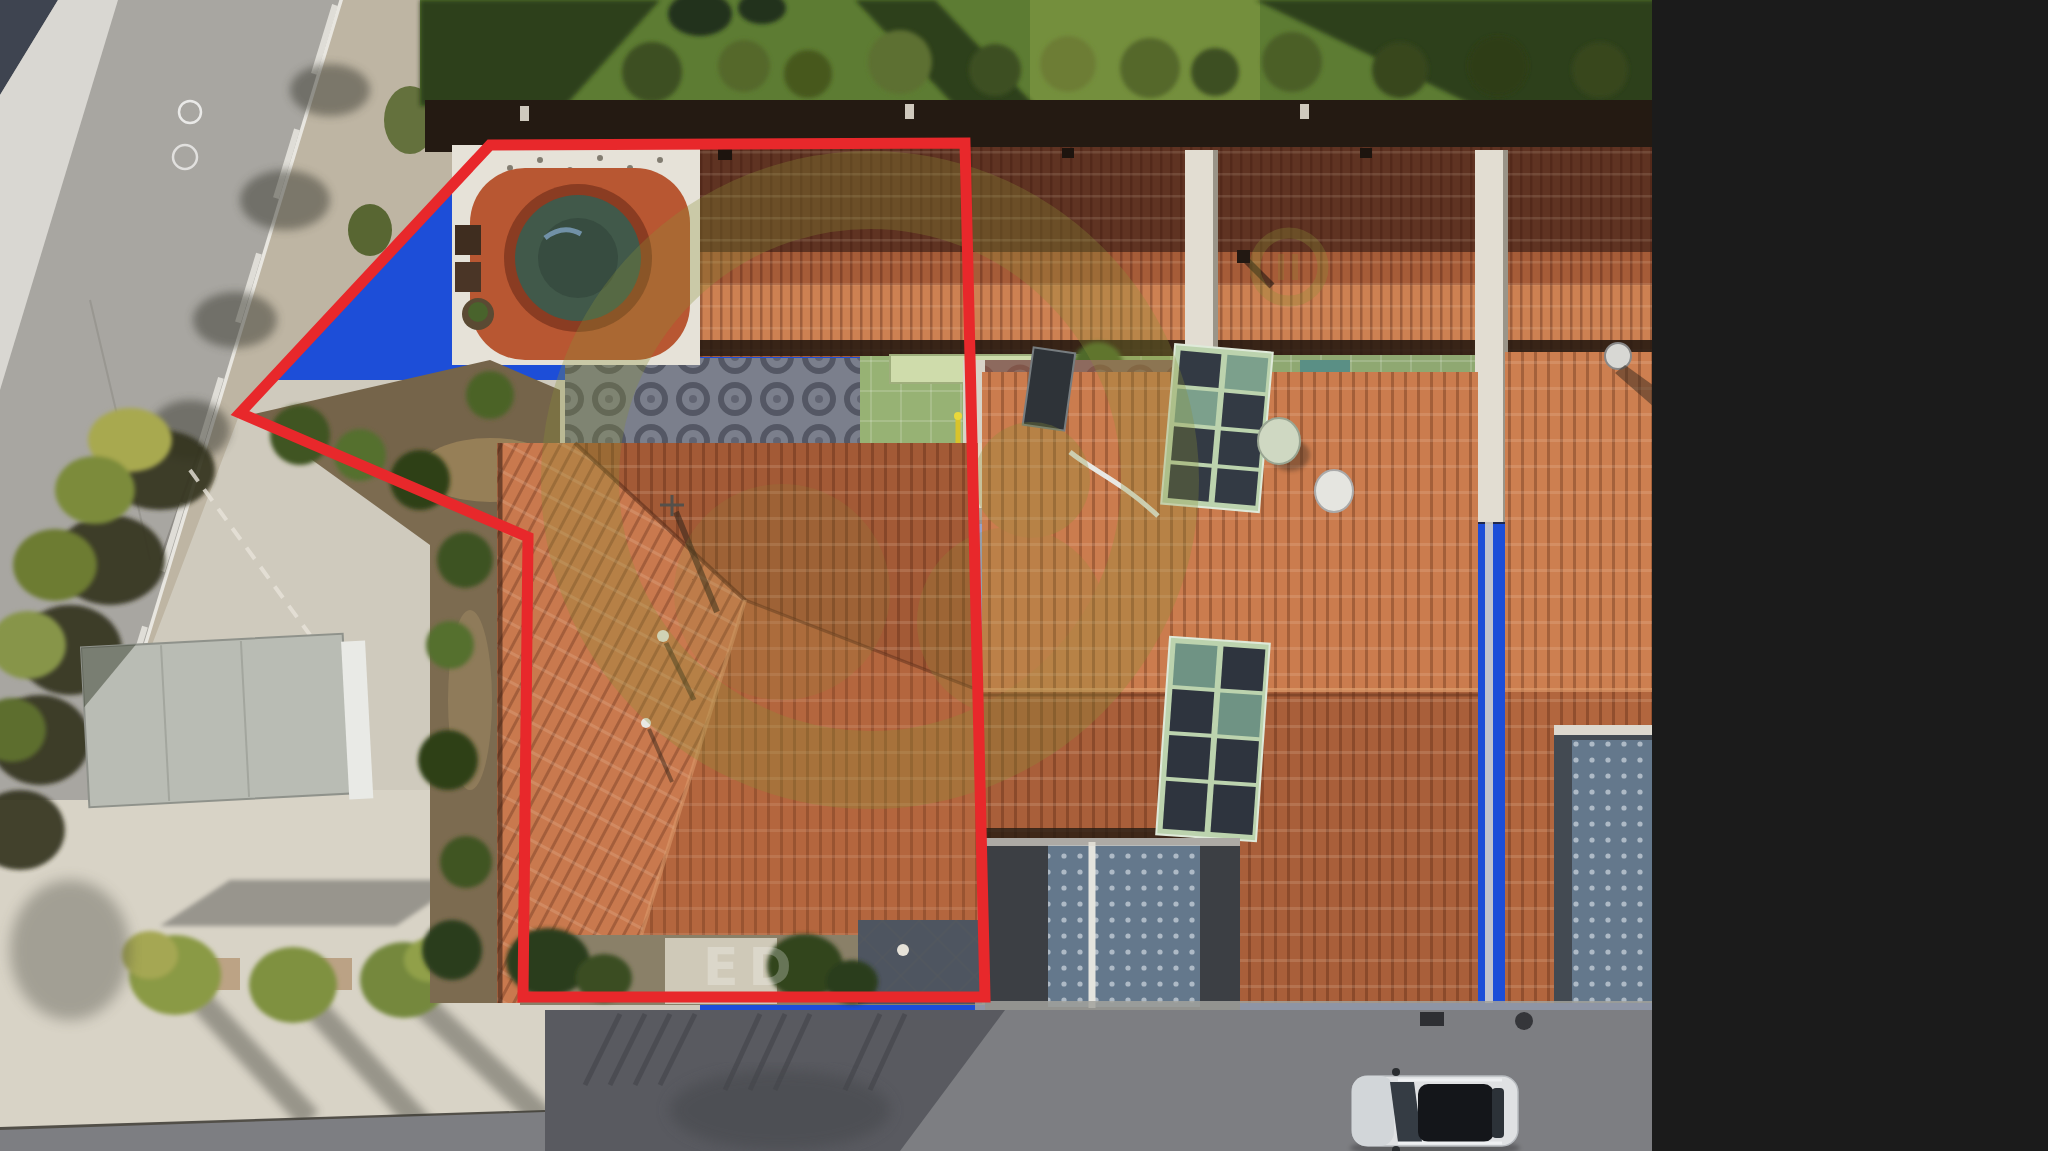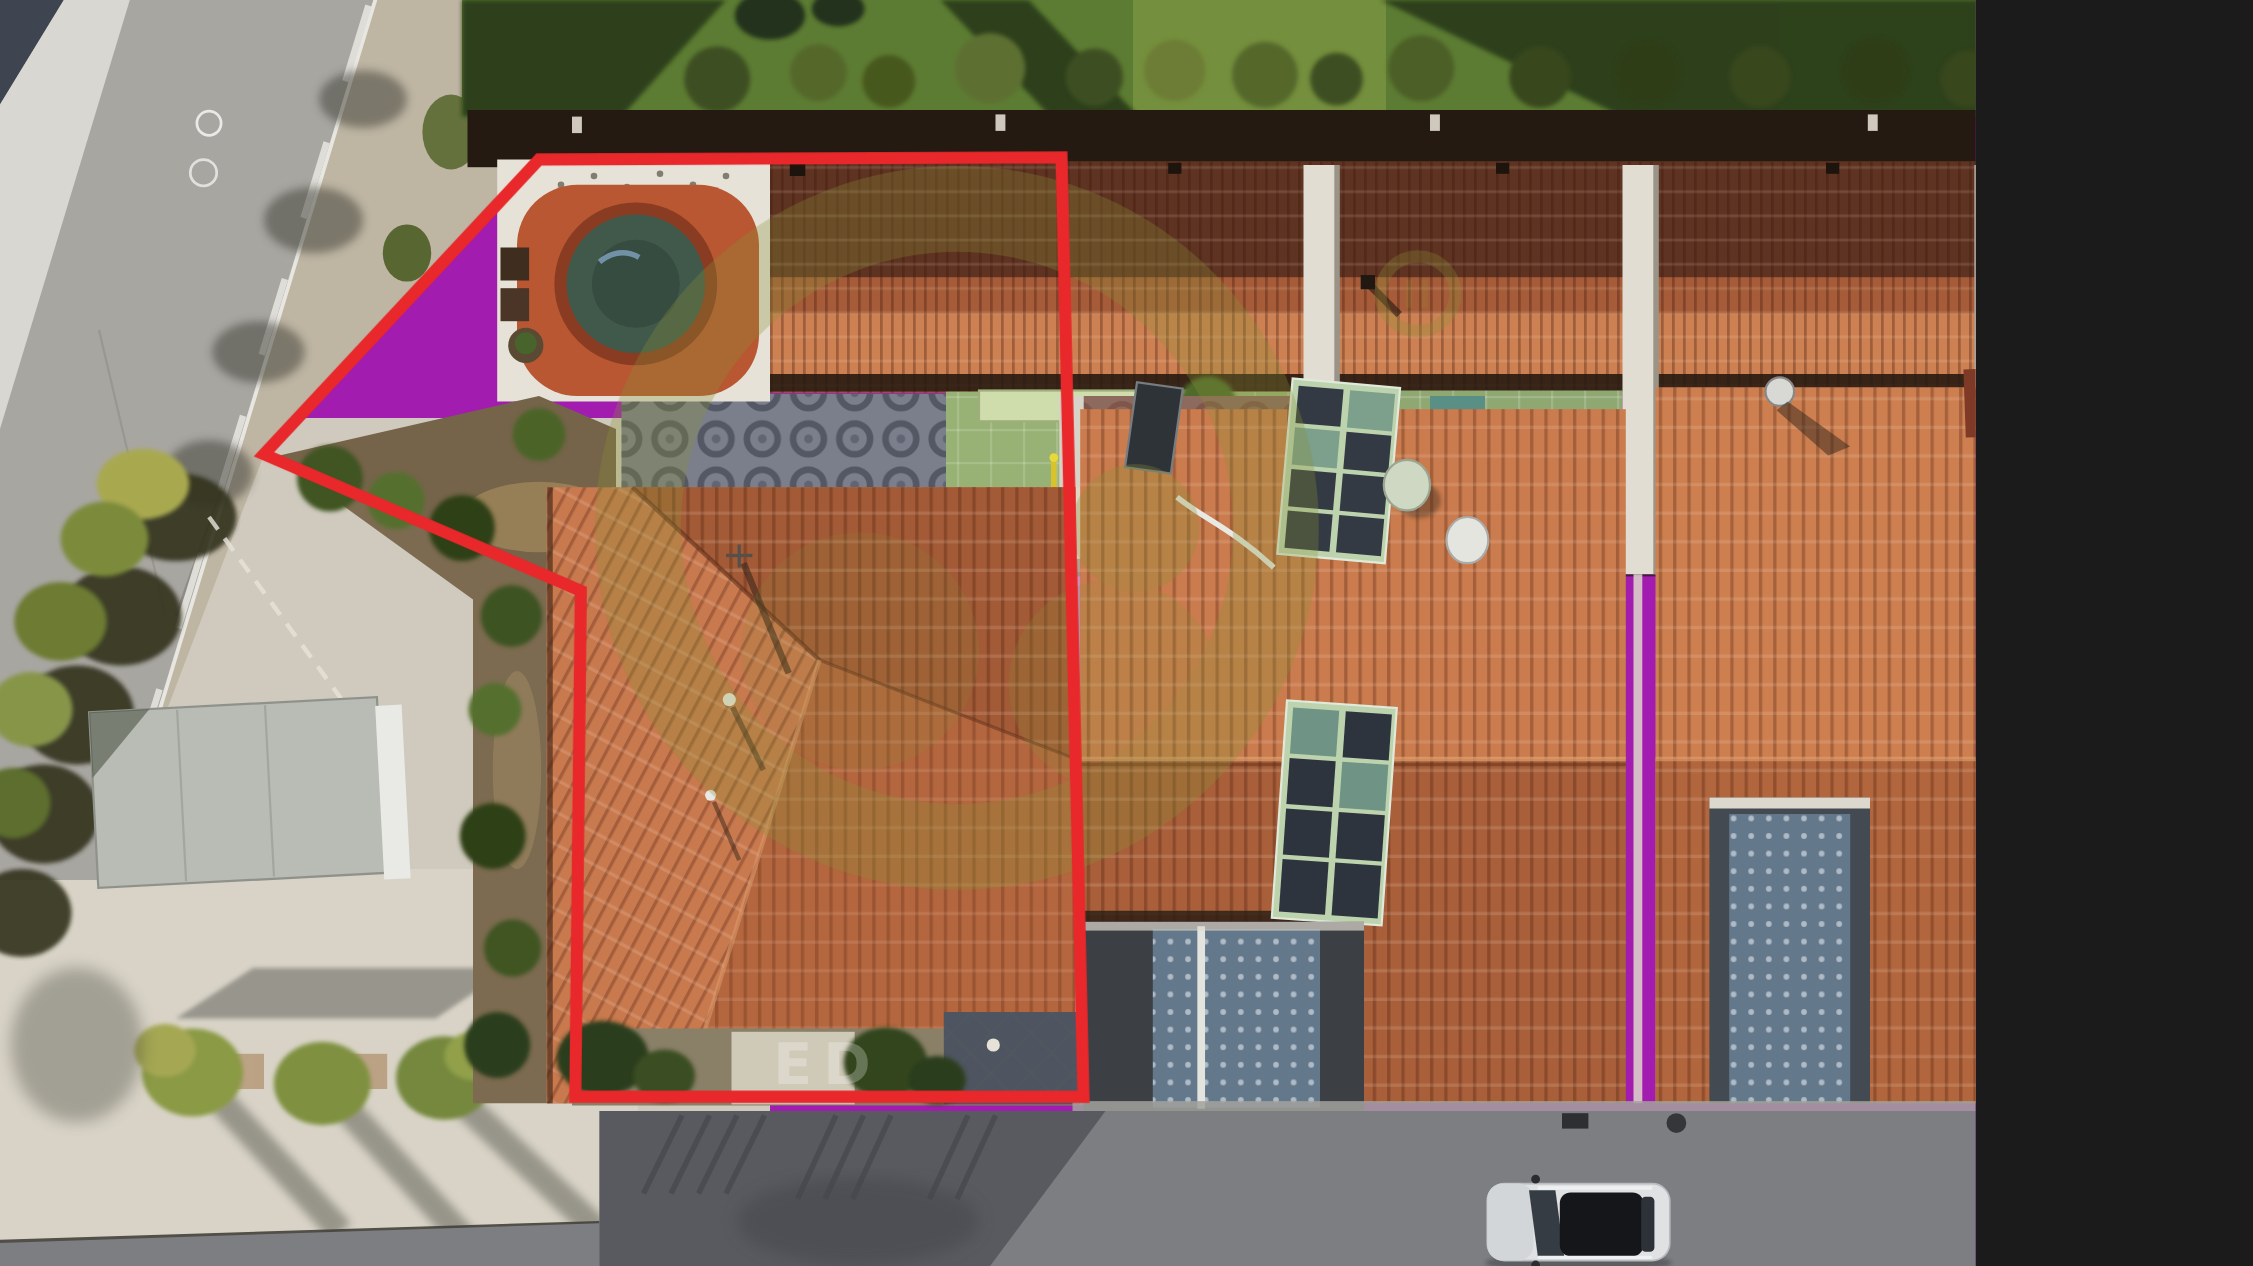--- a/index.html
+++ b/index.html
@@ -1,16 +1,16 @@
 <!DOCTYPE html>
 <html style="--boundary_red: #e8282b; --watermark_olive: #8b9038; --roof_sunlit: #cd7f50; --roof_mid: #b4663e; --roof_shadow: #6e3b26; --pool_water: #41594a; --pool_deck: #b85732; --lawn_green: #5d7c33; --road_gray: #a8a6a1; --plaza_light: #d6d1c5; --street_dark: #595a60; --car_body: #dfe1e3; --solar_frame_green: #bcd3ae; --azulejo_blue: #64788c;"><head>
 <meta charset="utf-8">
 <style>
   html,body{margin:0;padding:0;background:#1b1b1b;}
-  #canvas{position:relative;width:1796px;height:1151px;overflow:hidden;background:#a21caf;
+  #canvas{position:relative;width:1652px;height:1151px;overflow:hidden;background:#1d4ed8;
           font-family:"DejaVu Sans",sans-serif;}
   svg{display:block;}
   text.wm{font-family:"DejaVu Sans",sans-serif;font-weight:bold;letter-spacing:10px;}
 </style>
 </head>
 <body>
 
 <div id="canvas">
 <svg width="2048" height="1151" viewBox="0 0 2048 1151">
   <defs>

